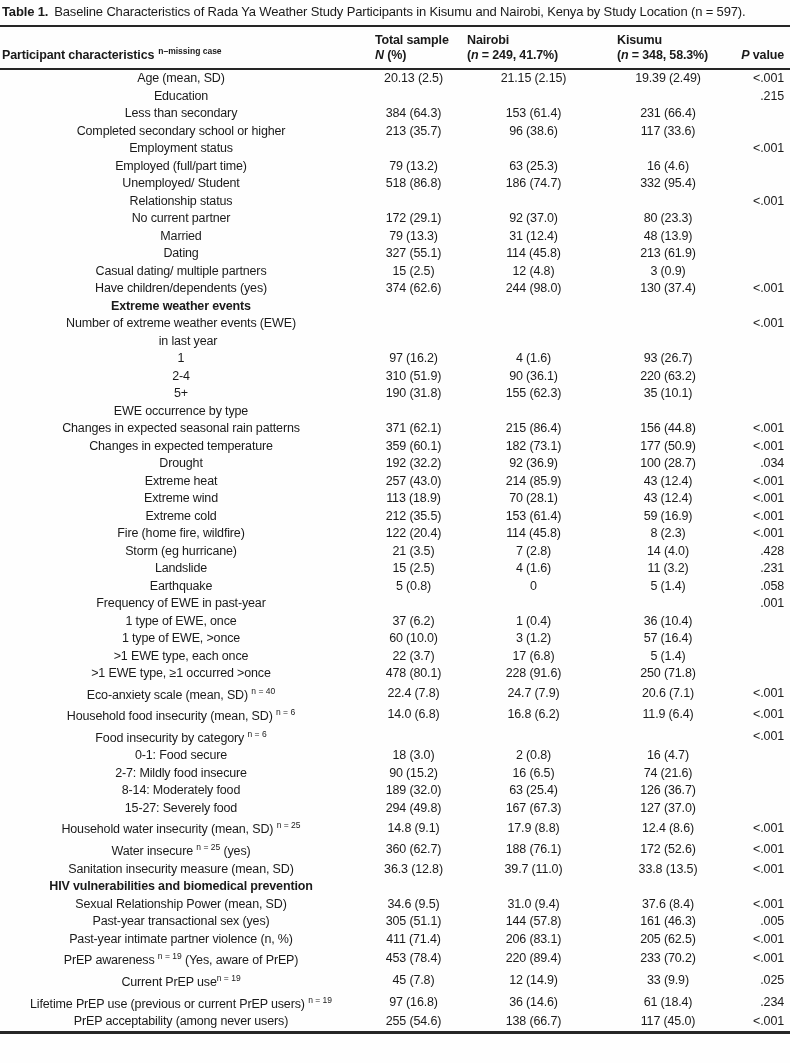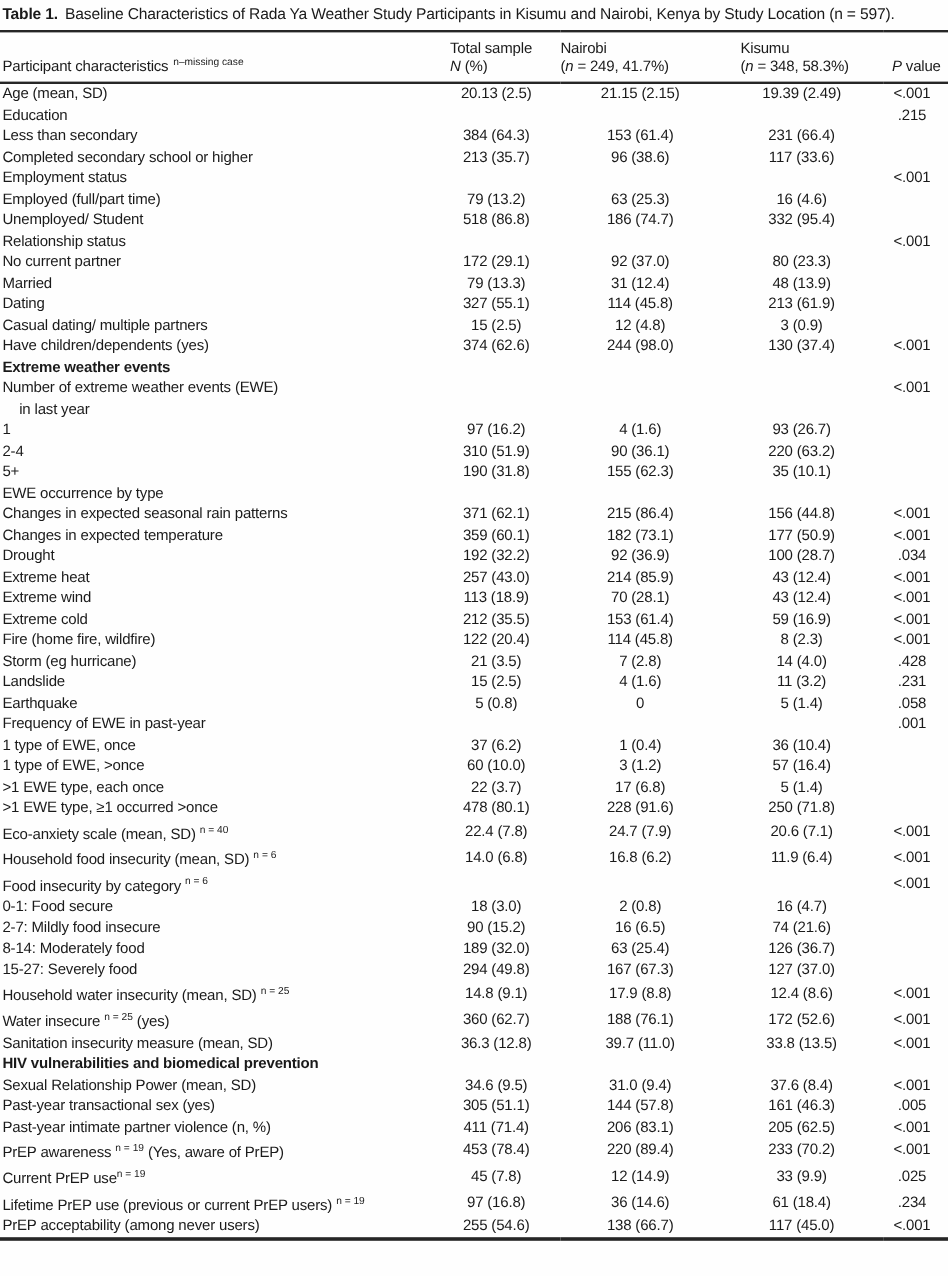--- a/index.html
+++ b/index.html
@@ -6,32 +6,32 @@
   html,body { margin:0; padding:0; background:#ffffff; }
   .page {
     width:790px; height:1063px; background:#fefefe; color:#1a1a1a;
     font-family:"Liberation Sans", sans-serif; overflow:hidden; position:relative;
   }
   .title { font-size:13px; line-height:16px; padding:4px 0 5px 2px; letter-spacing:-0.15px; white-space:nowrap; }
   .title .tlabel { font-weight:700; margin-right:6px; }
   table { width:790px; border-collapse:collapse; table-layout:fixed; }
   thead tr { border-top:2px solid #262626; border-bottom:2px solid #262626; }
   tbody { border-bottom:3px solid #262626; }
-  th { font-weight:400; vertical-align:bottom; font-size:12.5px; line-height:15px;
+  th { font-weight:700; vertical-align:bottom; font-size:12.5px; line-height:15px;
        padding:6px 0 5px 0; text-align:left; letter-spacing:-0.15px; white-space:nowrap; }
   th.c1 { padding-left:2px; }
   th.c2 { padding-left:15px; }
   th.c4 { padding-left:17px; }
   th.c5 { text-align:right; padding-right:6px; }
   td { font-size:12.5px; line-height:17.5px; padding:0; white-space:nowrap; letter-spacing:-0.15px; }
-  td.c1 { padding-left:2px; text-align:left; }
+  td.c1 { padding-left:2px; text-align:center; }
   td.c1.indent { padding-left:16px;margin-top:24px; }
   td.c1.bold { font-weight:700; }
   td.c2, td.c3, td.c4 { text-align:center; }
-  td.c5 { text-align:center; padding-right:6px; }
+  td.c5 { text-align:right; padding-right:6px; }
   sup { font-size:8.5px; letter-spacing:0; }
   th sup { margin-left:4px; }
   i { font-style:italic; }
 </style>
 </head>
 <body>
 
 <div class="page">
 
   <div class="title">

